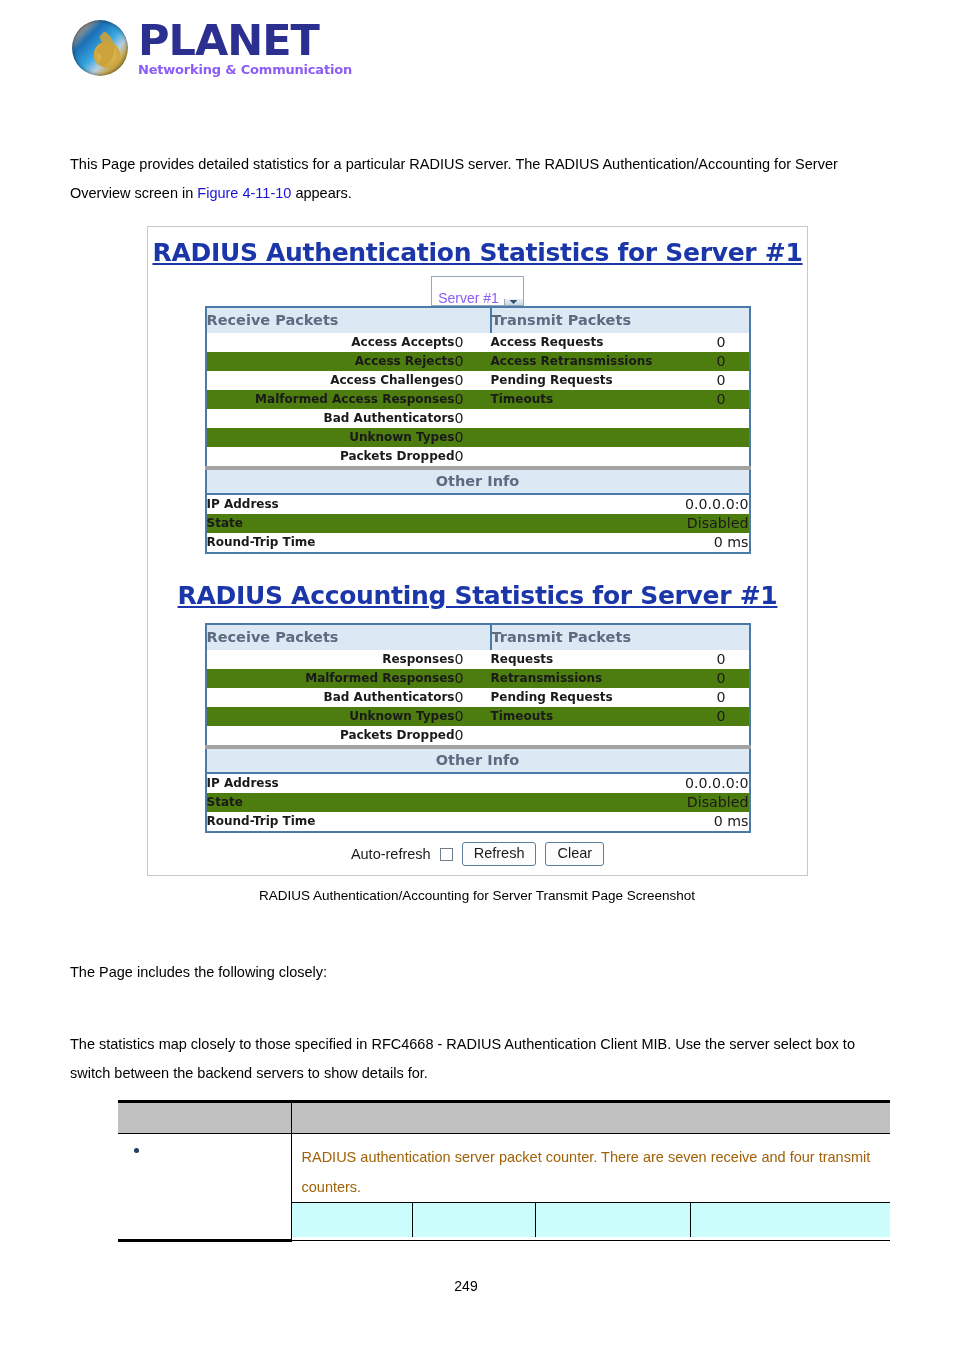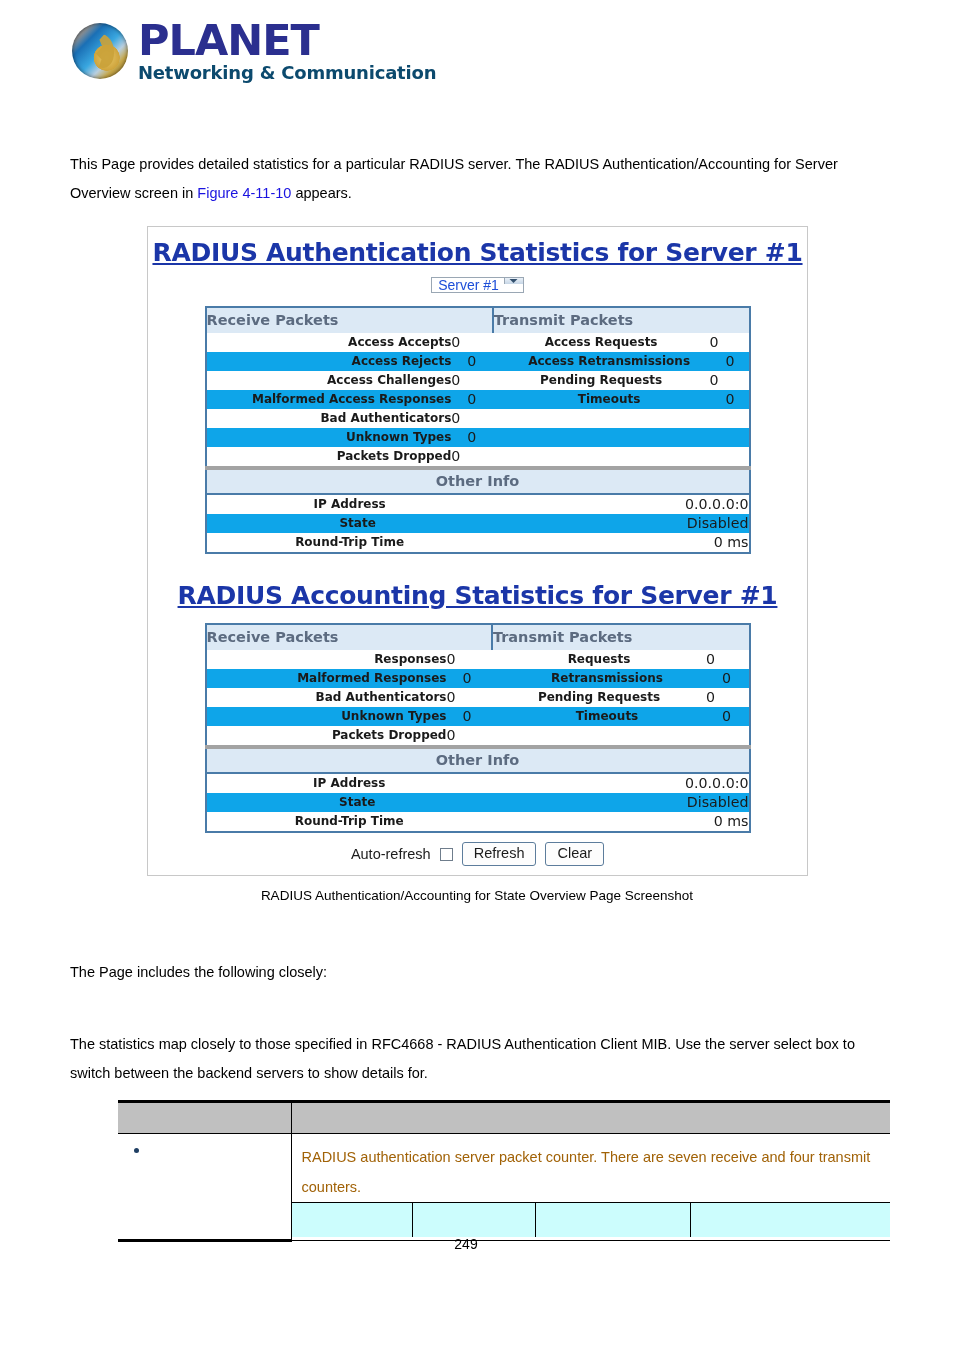--- a/index.html
+++ b/index.html
@@ -23,22 +23,22 @@
     background:#caa23a;border-radius:40% 55% 45% 60%;
     clip-path:polygon(62% 0,100% 0,100% 100%,40% 100%,52% 74%,30% 56%,55% 36%,44% 16%);
     opacity:.92;
   }
   .logo-text{margin-left:10px;}
   .logo-planet{
     font-family:"DejaVu Sans",sans-serif;font-weight:bold;font-size:43px;
     letter-spacing:-1px;color:#2b2f8f;line-height:.95;
   }
   .logo-sub{
-    font-family:"DejaVu Sans",sans-serif;font-weight:bold;font-size:18px;
-    color:#0c4a6e;letter-spacing:-.2px;margin-top:1px;
+    font-family:"DejaVu Sans",sans-serif;font-weight:bold;font-size:13px;
+    color:#8b5cf6;letter-spacing:-.2px;margin-top:1px;
   }
 
   
   .para{
     position:absolute;font-size:14.5px;color:#000;line-height:30px;
     font-family:"Liberation Sans",sans-serif;
   }
   .para a.figref{color:#1a13e0;text-decoration:none;}
 
   
@@ -48,22 +48,22 @@
   }
   .shot-title{
     text-align:center;color:#1b36a8;font-weight:bold;
     font-family:"DejaVu Sans",sans-serif;font-size:25px;letter-spacing:-.3px;text-decoration:underline;
   }
   #auth-title{margin-top:11px;}
   #acct-title{margin-top:27px;}
 
   .select-row{text-align:center;margin-top:9px;height:22px;}
   .sel{
-    display:inline-flex;align-items:flex-start;border:1px solid #9aa7b4;
-    background:#fff;height:16px;font-size:14px;color:#1d4ed8;
+    display:inline-flex;align-items:flex-end;border:1px solid #9aa7b4;
+    background:#fff;height:30px;font-size:14px;color:#8b5cf6;
     font-family:"Liberation Sans",sans-serif;box-sizing:border-box;
   }
   .sel .val{padding:0 5px 0 6px;display:flex;align-items:center;line-height:1;}
   .sel .arrow{
     width:18px;display:flex;align-items:center;justify-content:center;
     background:linear-gradient(#eaf1f8,#c6d6e6);border-left:1px solid #9aa7b4;
   }
   .sel .arrow svg{display:block;}
 
   
@@ -84,26 +84,26 @@
     border-top:4px solid #a3a3a3;border-bottom:2px solid #4a7ba8;
   }
   .lbl{
     text-align:right;font-weight:bold;font-size:12px;color:#1a1a1a;
     padding-right:11px;height:15px;line-height:19px;white-space:nowrap;
   }
   .num{
     text-align:left;font-size:14.2px;color:#1a1a1a;width:36px;
     height:19px;line-height:19px;
   }
-  .lbl.c{text-align:center;padding-right:0;}
+  .lbl.c{text-align:left;padding-right:0;}
   .val-right{
     text-align:right;font-size:14.2px;color:#1a1a1a;padding-right:7px;
     height:19px;line-height:19px;
   }
-  tr.alt td{background:#0ea5e9;padding-left:16px;}
+  tr.alt td{background:#4d7c0f;}
   tr.plain td{background:#ffffff;}
 
   .col-l{width:248px;}
   .col-ln{width:36px;}
   .col-r{width:226px;}
   .col-rn{width:32px;}
 
   
   .btnrow{
     display:flex;align-items:center;justify-content:center;gap:9px;
@@ -147,21 +147,21 @@
   }
   .desc{
     font-size:14.5px;color:#a16207;line-height:30px;padding:8px 6px 0 10px;
     font-family:"Liberation Sans",sans-serif;
   }
   .cyanrow{display:flex;height:34px;border-top:1px solid #000;}
   .cyanrow div{background:#ccfdfd;height:100%;}
   .cyanrow div + div{border-left:1px solid #000;}
 
   .pagenum{
-    position:absolute;left:0;top:1236px;width:932px;text-align:center;
+    position:absolute;left:0;top:1278px;width:932px;text-align:center;
     font-size:14px;color:#000;font-family:"Liberation Sans",sans-serif;
   }
 </style>
 </head>
 <body>
 
 <div class="logo-wrap">
   <div class="logo-globe"></div>
   <div class="logo-text">
     <div class="logo-planet">PLANET</div>
@@ -314,21 +314,21 @@
   </table>
 
   <div class="btnrow">
     <span class="ar-label">Auto-refresh</span>
     <span class="cbox"></span>
     <button class="btn">Refresh</button>
     <button class="btn">Clear</button>
   </div>
 </div>
 
-<div class="caption">RADIUS Authentication/Accounting for State Overview Page Screenshot</div>
+<div class="caption">RADIUS Authentication/Accounting for Server Transmit Page Screenshot</div>
 
 <div class="para" style="left:70px;top:957px;width:820px;">The Page includes the following closely:</div>
 <div class="para" style="left:70px;top:1029px;width:830px;">The statistics map closely to those specified in RFC4668 - RADIUS Authentication Client MIB. Use the server select box to</div>
 <div class="para" style="left:70px;top:1058px;width:830px;">switch between the backend servers to show details for.</div>
 
 <table class="fieldtbl">
   <colgroup>
       <col style="width:173px">
       <col style="width:599px">
     </colgroup>

